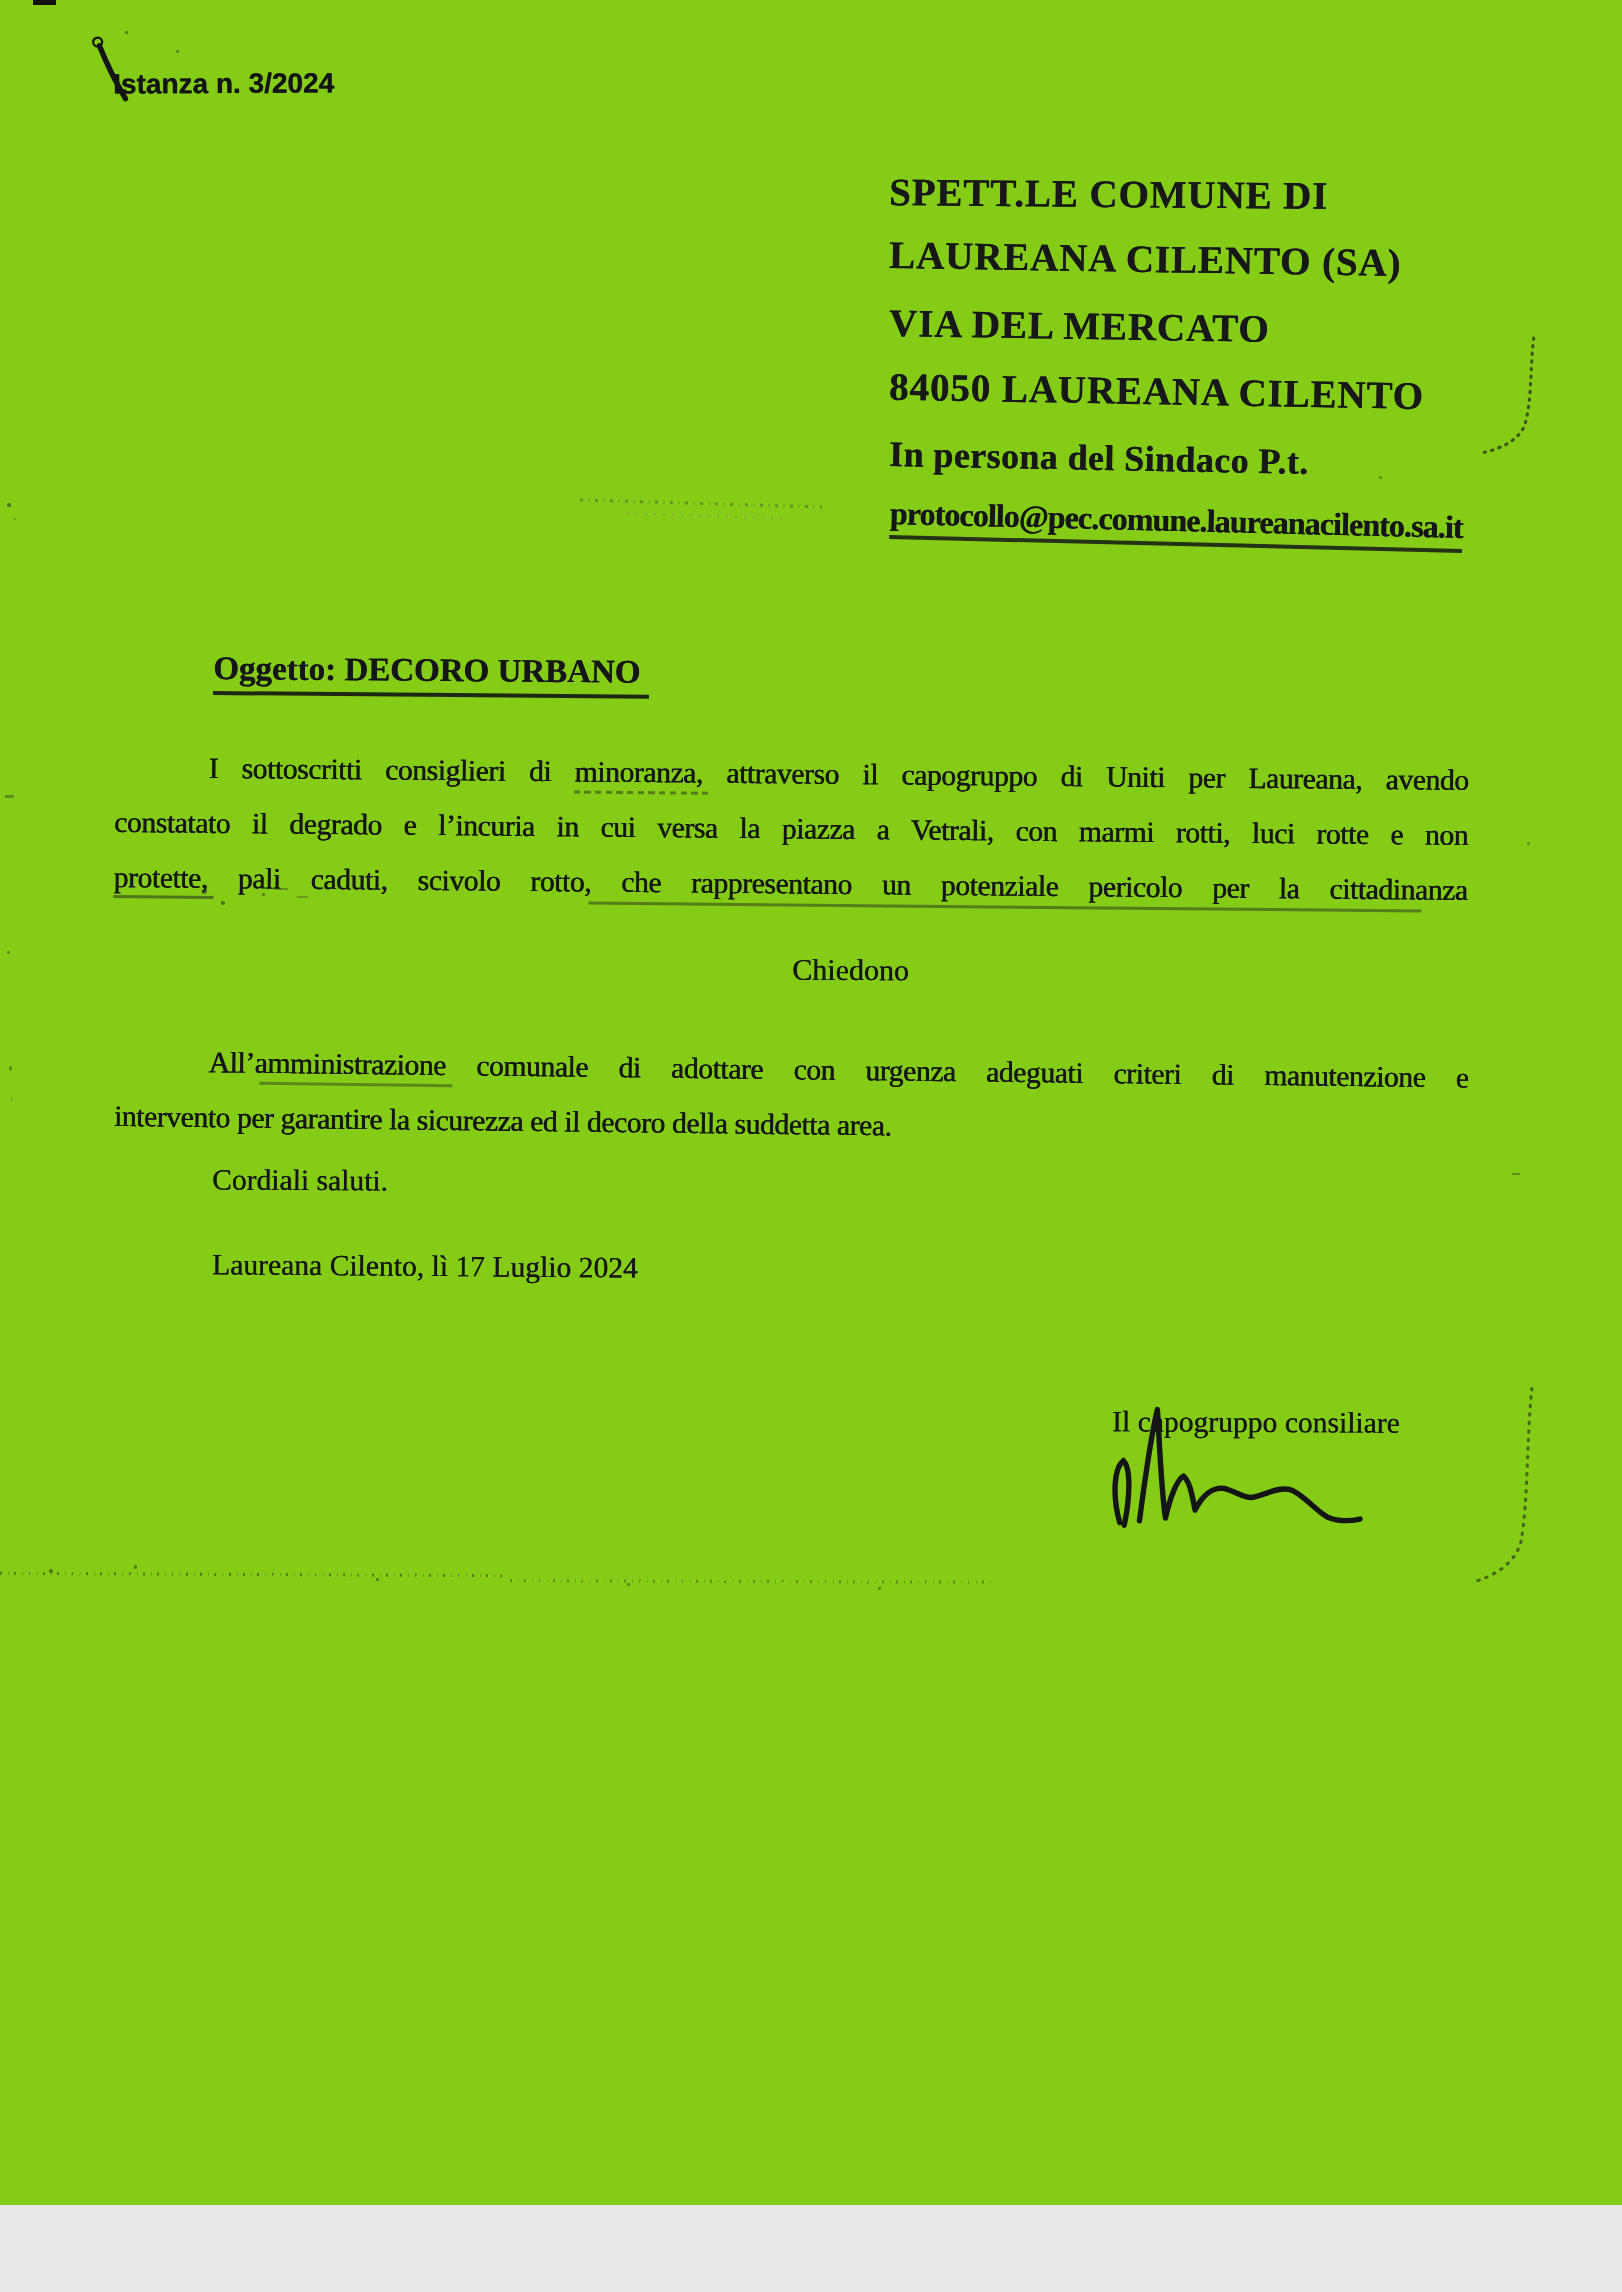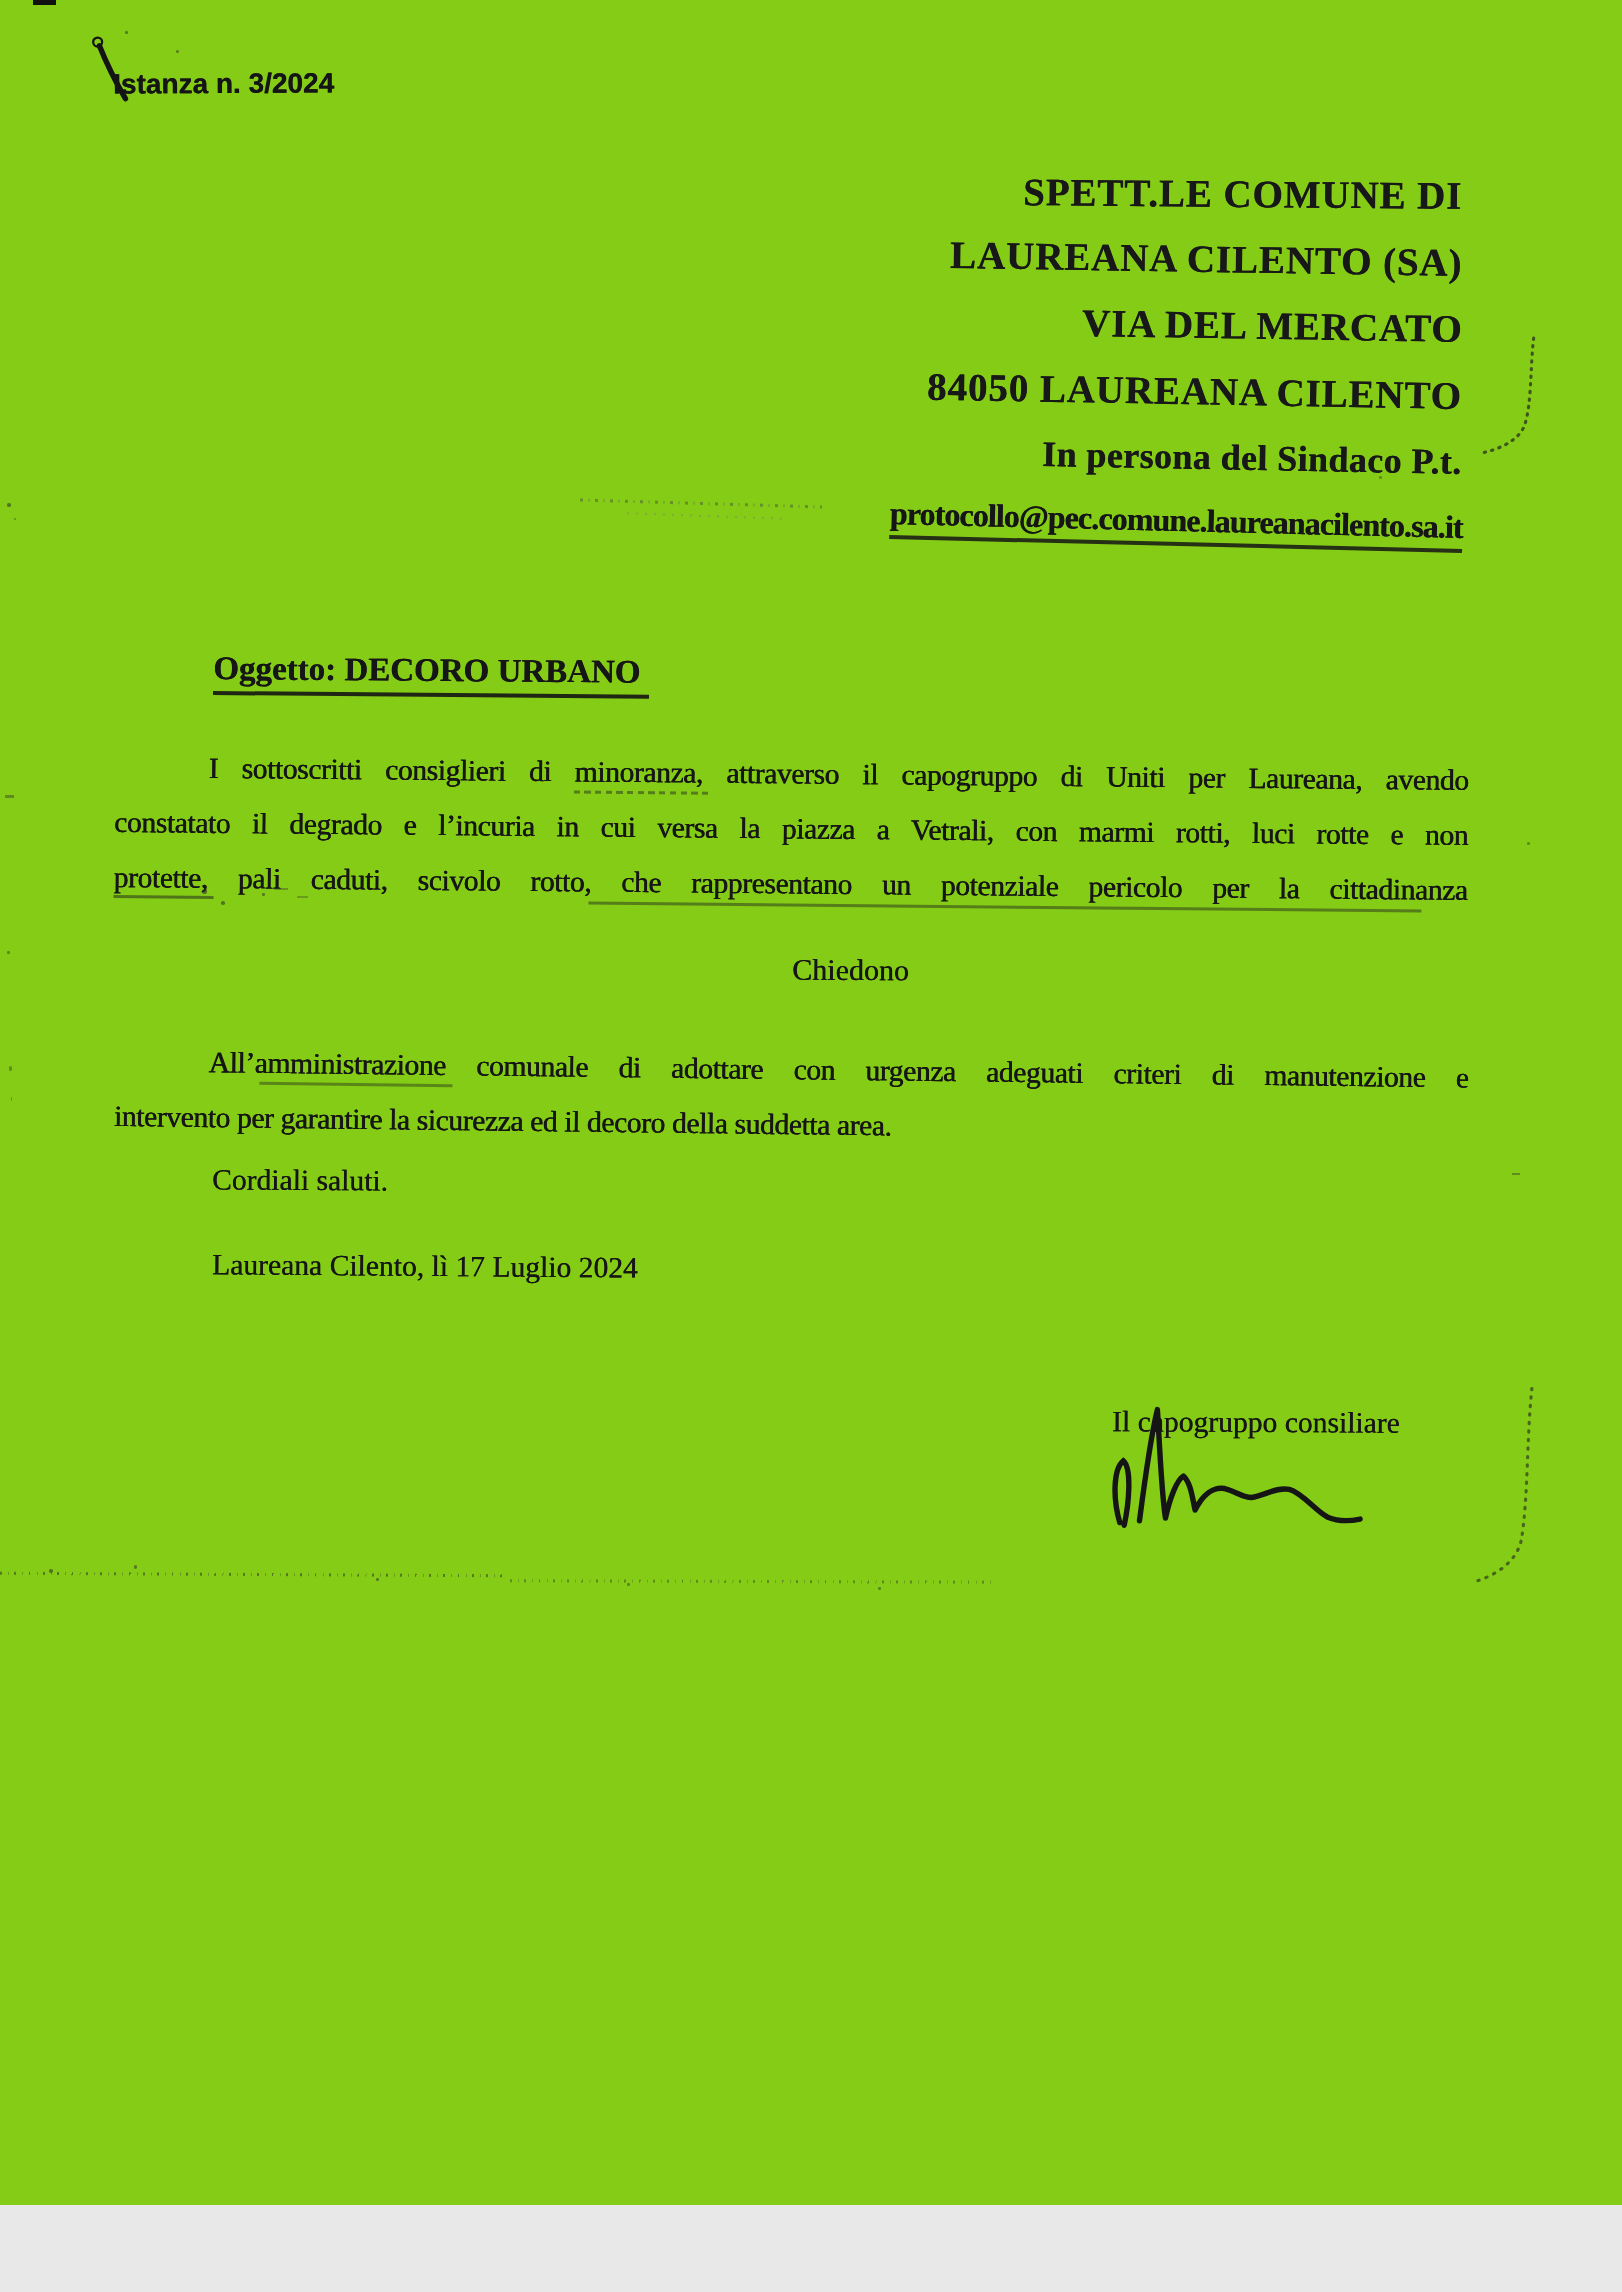--- a/index.html
+++ b/index.html
@@ -14,21 +14,21 @@
   
   .istanza{
     position:absolute;left:113px;top:68px;
     font-family:"Liberation Sans","DejaVu Sans",sans-serif;
     font-size:28px;font-weight:700;color:#151515;
     transform:rotate(-0.3deg);
     text-shadow:0.4px 0 currentColor;
   }
   .recipient{
     position:absolute;top:172px;right:161px;
-    display:flex;flex-direction:column;align-items:flex-end;
+    display:flex;flex-direction:column;align-items:flex-start;
   }
   .r-line{
     font-size:39px;font-weight:700;letter-spacing:0.9px;
     line-height:47px;margin-bottom:19.7px;
     color:#181818;text-shadow:0.4px 0 currentColor;
     transform-origin:right center;
   }
   .r-line.small{font-size:36px;letter-spacing:0.4px;}
   .r-email{
     font-size:32px;font-weight:700;letter-spacing:-0.9px;

